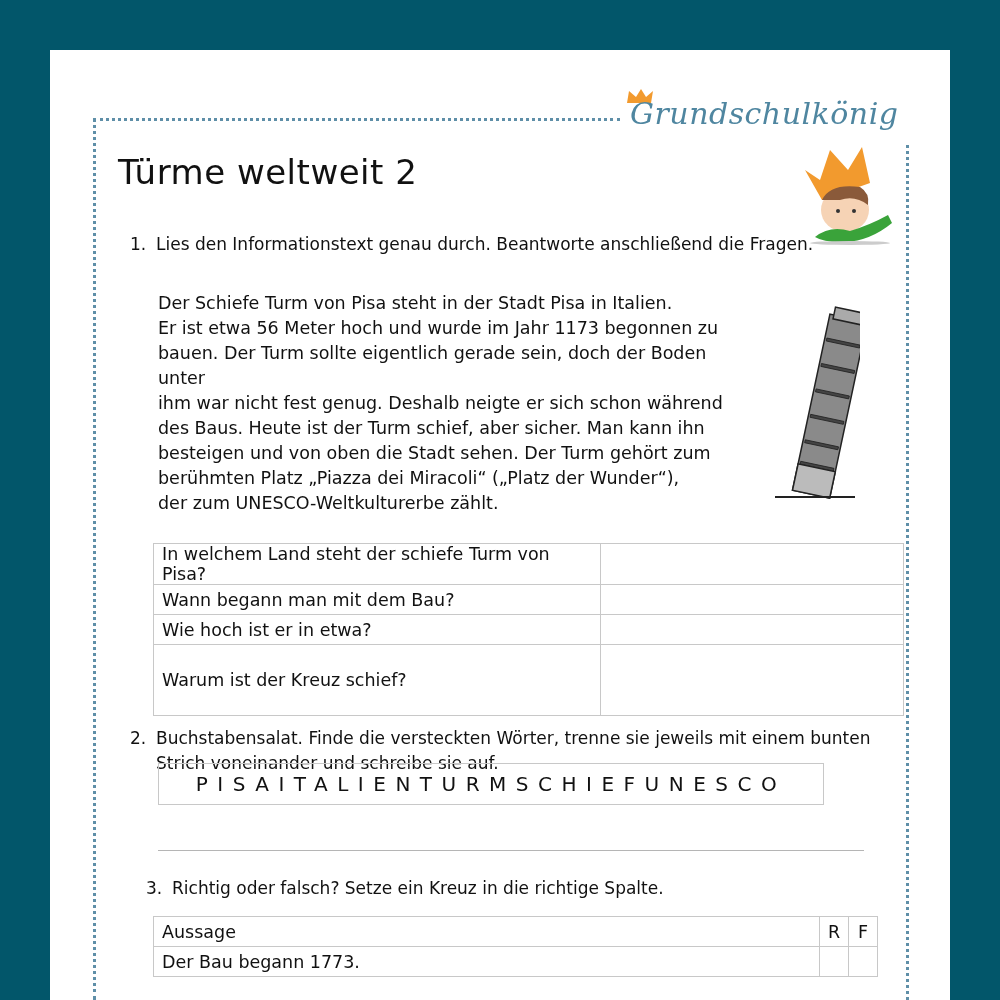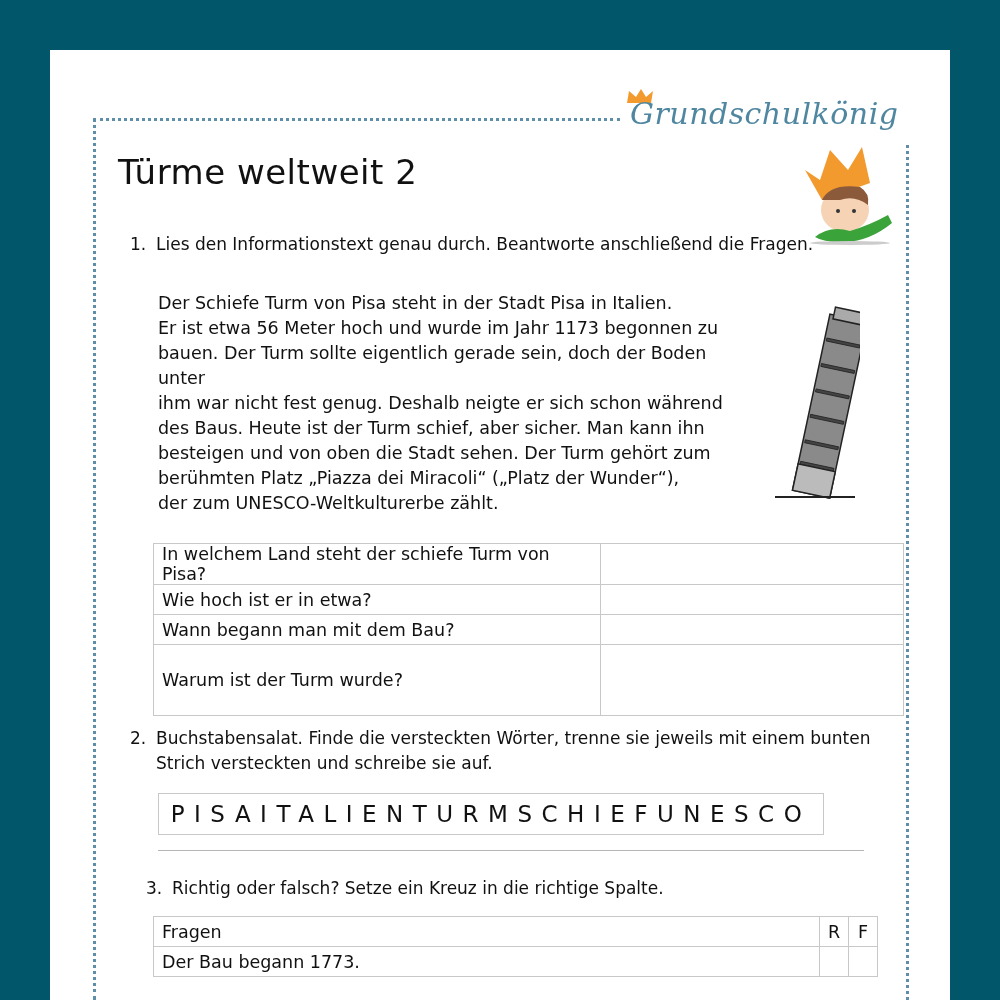--- a/index.html
+++ b/index.html
@@ -13,21 +13,21 @@
   .kid{position:absolute;left:800px;top:145px;width:95px;height:100px;}
   .title{position:absolute;left:118px;top:152px;font-size:34px;font-weight:normal;letter-spacing:0.5px;}
   .task{position:absolute;font-size:17px;line-height:25px;}
   .task .num{display:inline-block;width:26px;}
   .info{position:absolute;left:158px;top:291px;font-size:17.5px;line-height:25px;white-space:pre-line;width:600px;}
   .tower{position:absolute;left:770px;top:305px;width:90px;height:195px;}
   table{border-collapse:collapse;position:absolute;}
   td,th{border:1.5px solid #c8c8c8;font-weight:normal;text-align:left;font-size:17.5px;padding:0 8px;vertical-align:middle;}
   .qtable{left:153px;top:504px;width:751px;margin-top:39px;}
   .qtable td.q{width:430px;}
-  .salad{position:absolute;left:158px;top:763px;width:664px;height:40px;border:1.5px solid #c8c8c8;display:flex;align-items:center;justify-content:center;font-size:23px;letter-spacing:9.5px;margin-top:30px;}
+  .salad{position:absolute;left:158px;top:763px;width:664px;height:40px;border:1.5px solid #c8c8c8;display:flex;align-items:center;justify-content:center;font-size:20px;letter-spacing:9.5px;}
   .writeline{position:absolute;left:158px;top:850px;width:706px;border-top:1.5px solid #b5b5b5;}
   .rftable{left:153px;top:916px;width:725px;}
   .rftable td.c{width:14px;text-align:center;padding:0 7px;}
 </style>
 </head>
 <body>
 
 <div class="sheet"></div>
 <div class="dots-top"></div>
 <div class="dots-left"></div>
@@ -80,50 +80,50 @@
   <line x1="5" y1="192" x2="85" y2="192" stroke="#222" stroke-width="2"></line>
 </svg>
 
 <table class="qtable">
   <tbody>
       <tr style="height:30px;">
         <td class="q">In welchem Land steht der schiefe Turm von Pisa?</td>
         <td></td>
       </tr>
   <tr style="height:30px;">
+        <td class="q">Wann begann man mit dem Bau?</td>
+        <td></td>
+      </tr>
+  <tr style="height:30px;">
         <td class="q">Wie hoch ist er in etwa?</td>
         <td></td>
       </tr>
-  <tr style="height:30px;">
-        <td class="q">Wann begann man mit dem Bau?</td>
-        <td></td>
-      </tr>
   <tr style="height:71px;">
-        <td class="q">Warum ist der Turm wurde?</td>
+        <td class="q">Warum ist der Kreuz schief?</td>
         <td></td>
       </tr>
 </tbody>
   </table>
 
 <div class="task" style="left:130px;top:698px;margin-top:28px;">
   <span class="num">2.</span><span>Buchstabensalat. Finde die versteckten Wörter, trenne sie jeweils mit einem bunten</span><br>
-  <span class="num"></span><span>Strich versteckten und schreibe sie auf.</span>
+  <span class="num"></span><span>Strich voneinander und schreibe sie auf.</span>
 </div>
 
 <div class="salad">PISAITALIENTURMSCHIEFUNESCO</div>
 <div class="writeline"></div>
 
 <div class="task" style="left:146px;top:876px;">
   <span class="num">3.</span><span>Richtig oder falsch? Setze ein Kreuz in die richtige Spalte.</span>
 </div>
 
 <table class="rftable">
   <tbody>
       <tr style="height:30px;">
-        <td>Fragen</td>
+        <td>Aussage</td>
         <td class="c">R</td>
         <td class="c">F</td>
       </tr>
   <tr style="height:30px;">
         <td>Der Bau begann 1773.</td>
         <td class="c"></td>
         <td class="c"></td>
       </tr>
 </tbody>
   </table>

